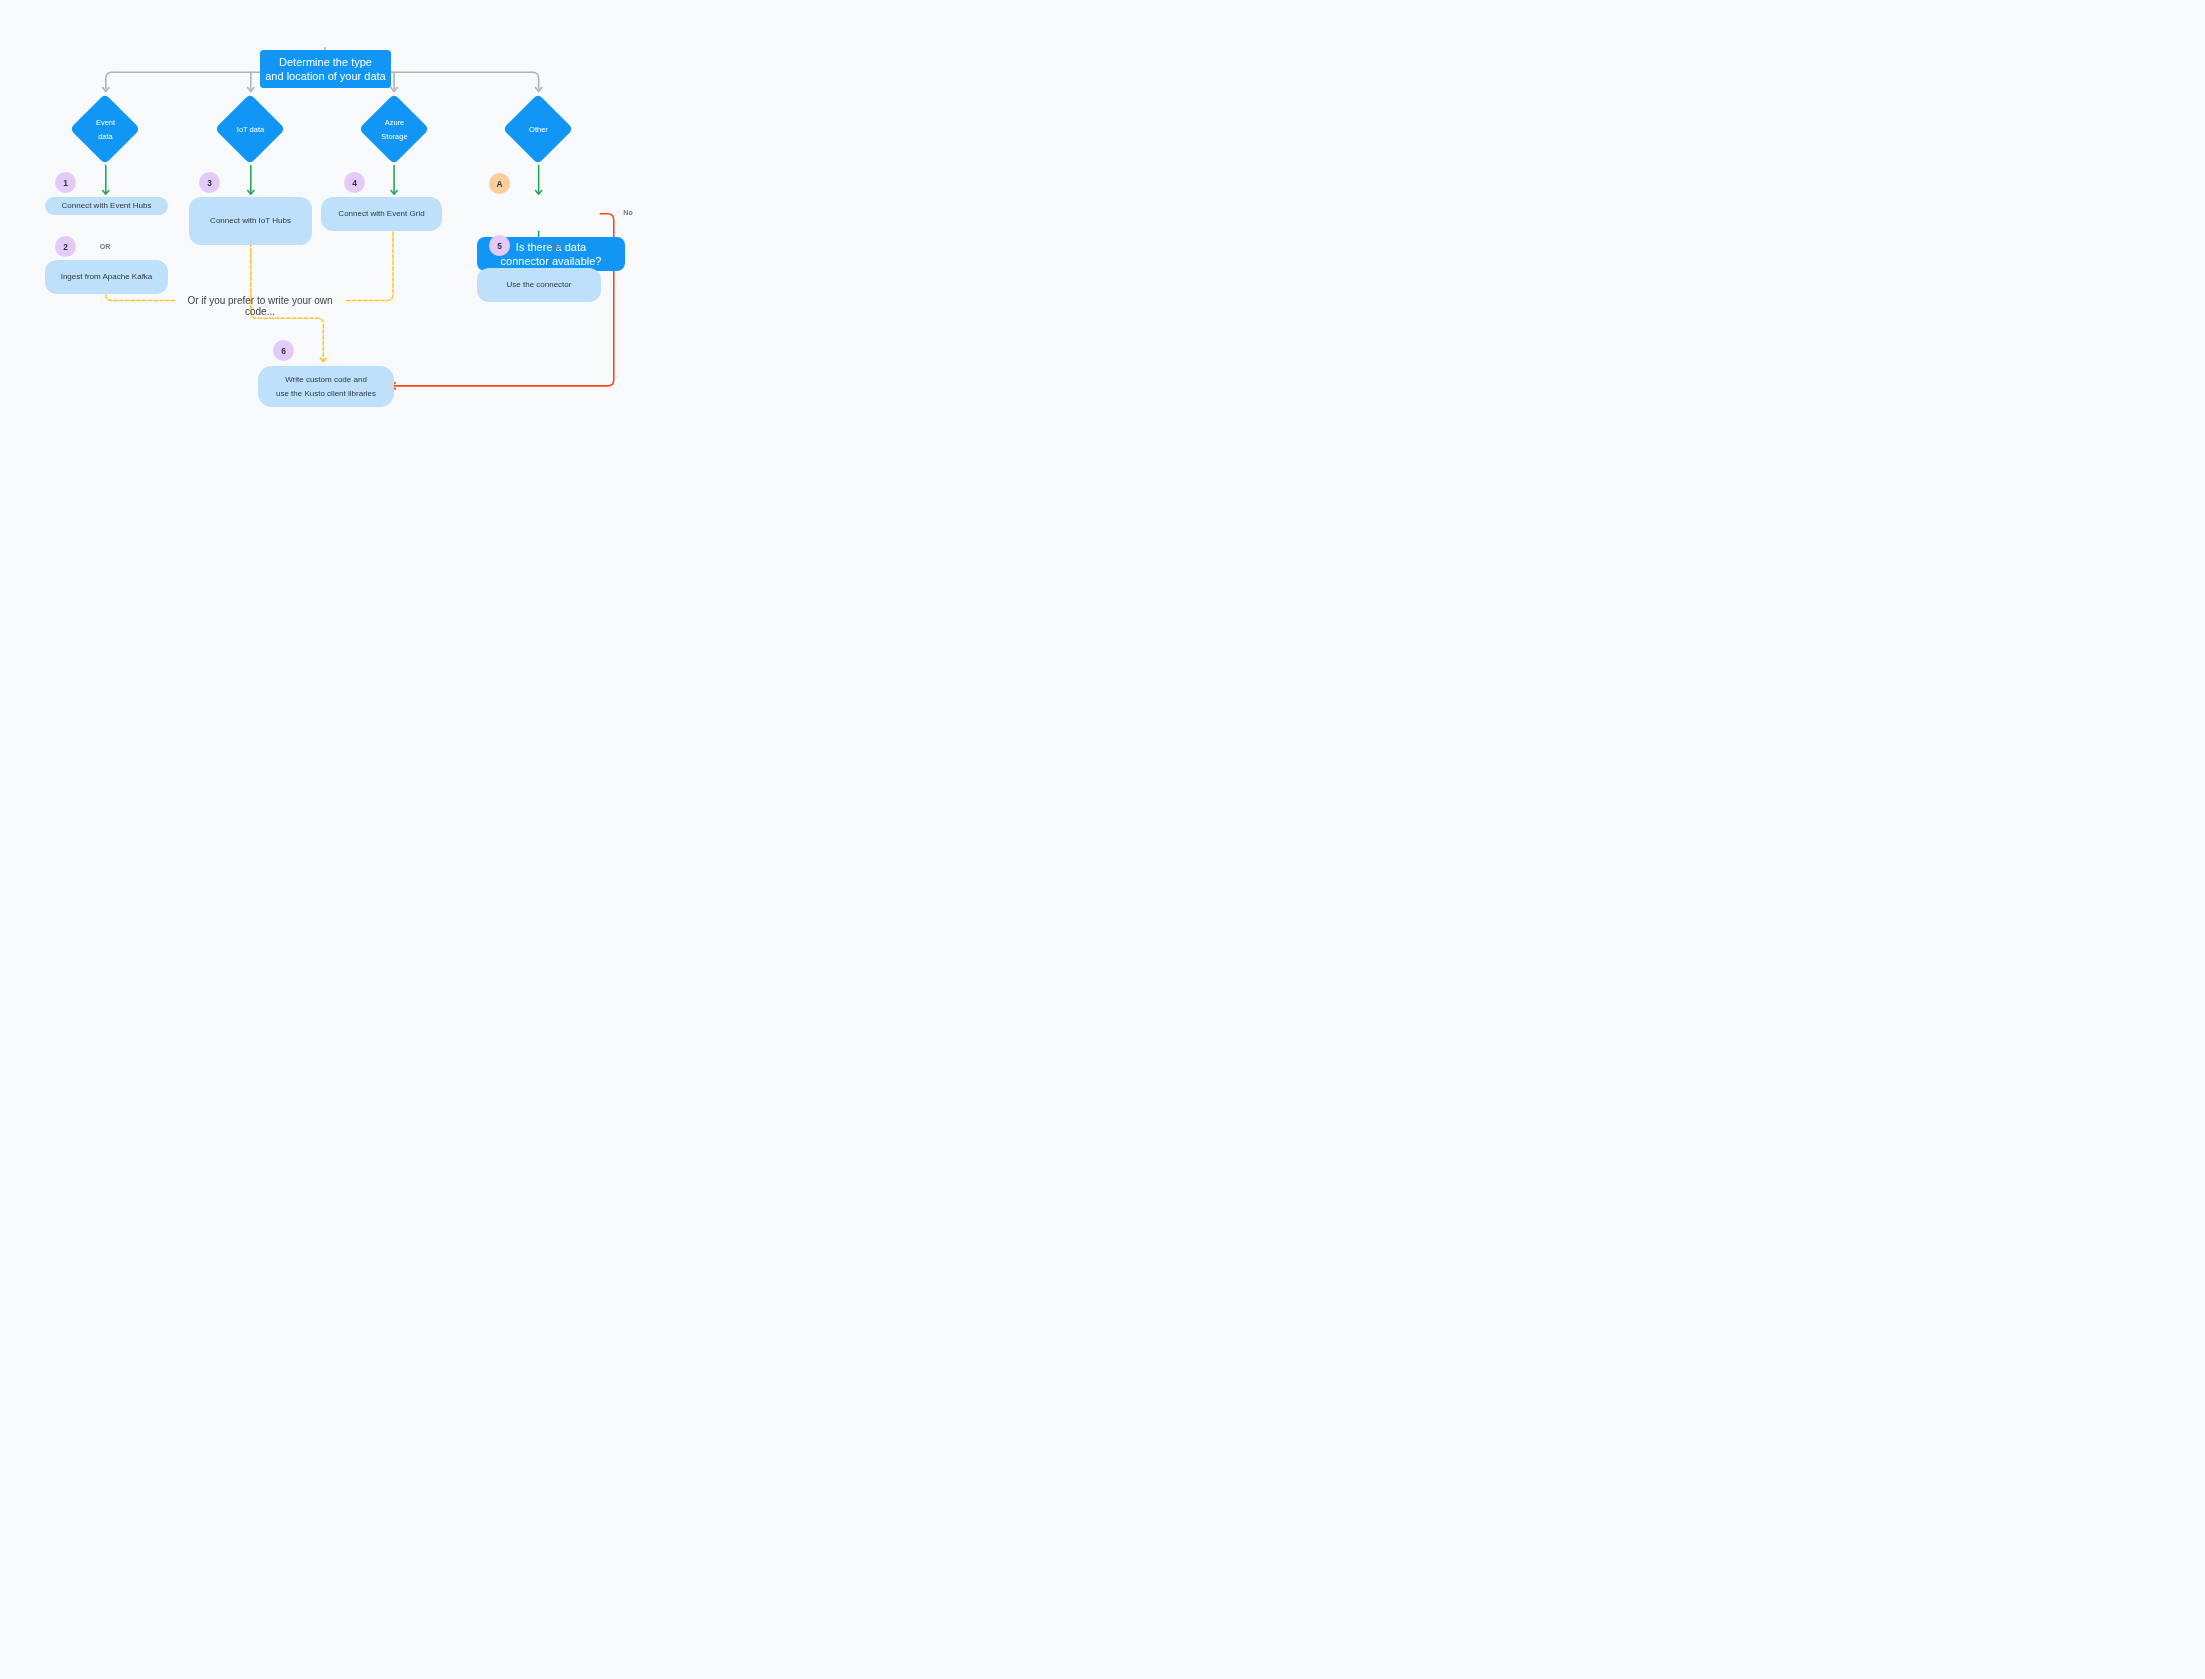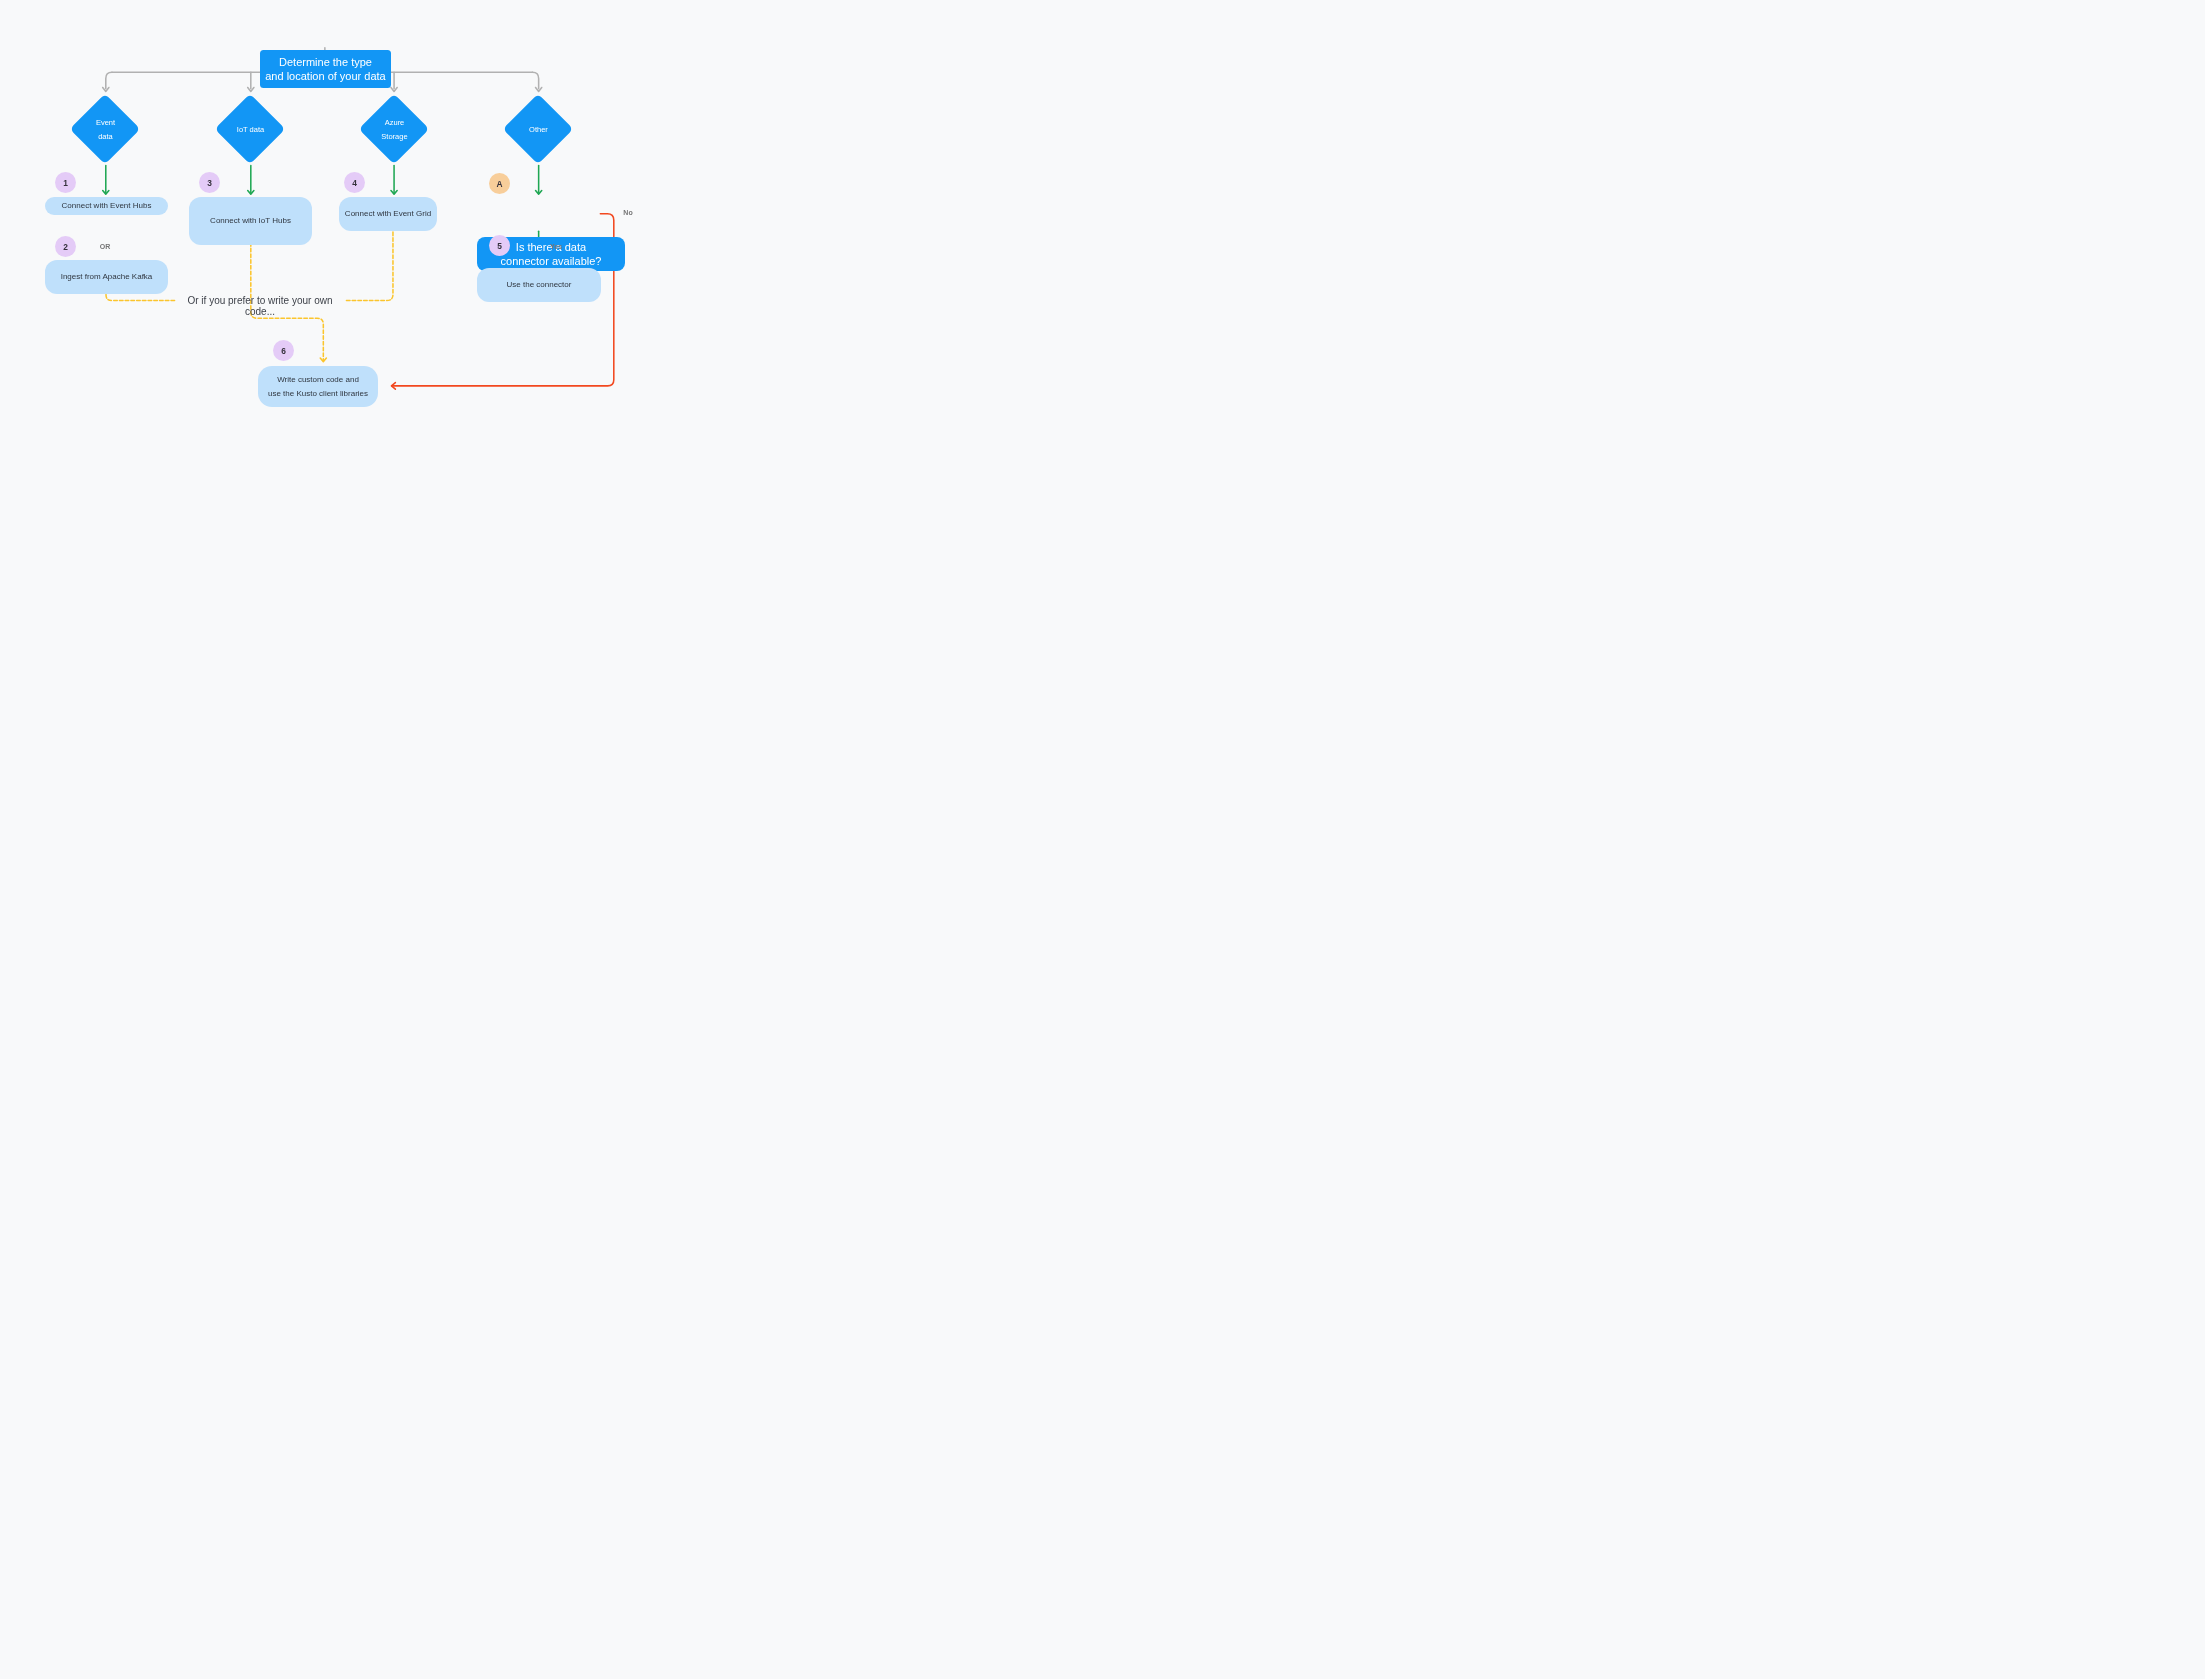--- a/index.html
+++ b/index.html
@@ -107,32 +107,32 @@
     <div class="dlabel">Other</div>
   </div>
 
   <div class="badge" style="left:55px;top:172px;">1</div>
   <div class="badge" style="left:199px;top:172px;">3</div>
   <div class="badge" style="left:344px;top:172px;">4</div>
   <div class="badge orange" style="left:489px;top:173px;">A</div>
 
   <div class="node pill" style="left:45px;top:197px;width:123px;height:18px;">Connect with Event Hubs</div>
   <div class="node pill" style="left:189px;top:197px;width:123px;height:48px;">Connect with IoT Hubs</div>
-  <div class="node pill" style="left:339px;top:197px;width:98px;height:34px;">Connect with Event Grid</div>
+  <div class="node pill" style="left:321px;top:197px;width:121px;height:34px;">Connect with Event Grid</div>
   <div class="node blue-node" style="left:477px;top:197px;width:148px;height:34px;border-radius:8px;">Is there a data
 connector available?</div>
 
   <div class="badge" style="left:55px;top:236px;">2</div>
   <div class="edge-label" style="left:95px;top:243px;width:20px;">OR</div>
   <div class="node pill" style="left:45px;top:260px;width:123px;height:34px;">Ingest from Apache Kafka</div>
 
   <div class="badge" style="left:489px;top:235px;">5</div>
   <div class="edge-label" style="left:545px;top:243px;width:22px;">Yes</div>
   <div class="edge-label" style="left:617px;top:209px;width:22px;">No</div>
   <div class="node pill" style="left:477px;top:260px;width:124px;height:34px;margin-top:8px;">Use the connector</div>
 
   <div class="note" style="left:172px;top:295px;width:176px;">Or if you prefer to write your own code...</div>
   <div class="badge" style="left:273px;top:340px;">6</div>
-  <div class="node pill big-pill" style="left:258px;top:366px;width:120px;height:41px;">Write custom code and
+  <div class="node pill big-pill" style="left:258px;top:366px;width:136px;height:41px;">Write custom code and
 use the Kusto client libraries</div>
 
 </div>
 
 
 </body></html>

